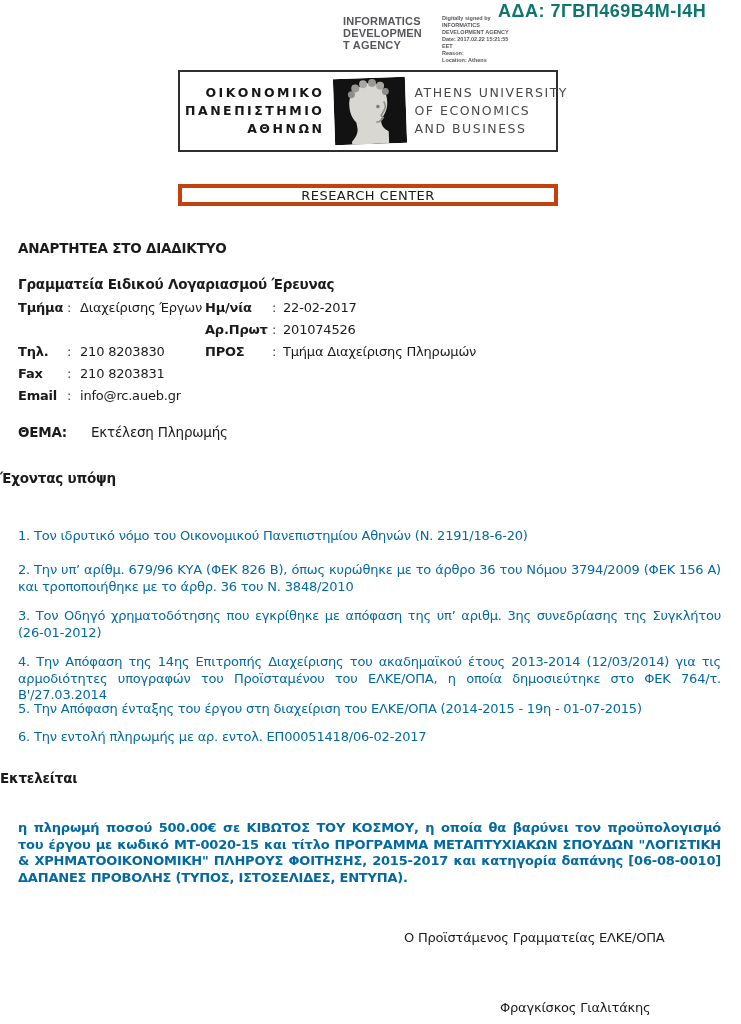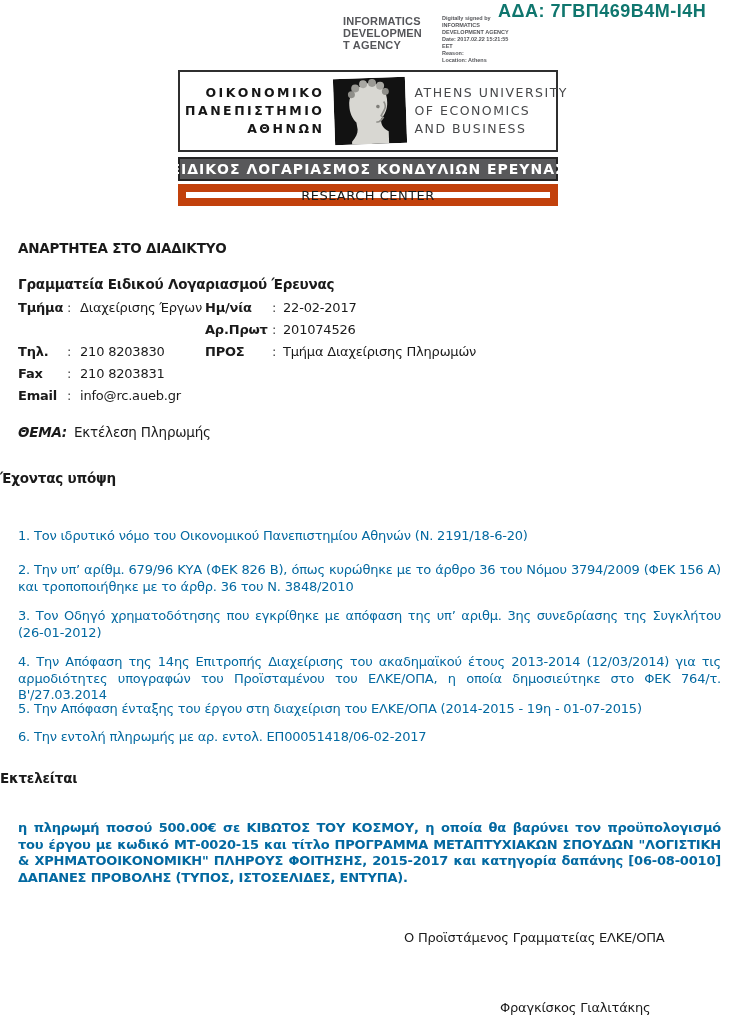--- a/index.html
+++ b/index.html
@@ -50,37 +50,37 @@
     letter-spacing:1.5px;color:#47484a;white-space:nowrap;
   }
   .banner-dark{
     position:absolute;left:178px;top:157px;width:380px;height:24px;
     background:#58585a;border:2px solid #232323;box-sizing:border-box;
     display:flex;align-items:center;justify-content:center;
     color:#ffffff;font-size:14px;font-weight:bold;letter-spacing:1px;white-space:nowrap;
   }
   .banner-light{
     position:absolute;left:178px;top:184px;width:380px;height:22px;
-    background:#fff;border:8px solid #c2410c;box-sizing:border-box;
+    background:#fff;border:4px solid #c2410c;box-sizing:border-box;
     display:flex;align-items:center;justify-content:center;
     color:#1a1a1a;font-size:13px;letter-spacing:.5px;white-space:nowrap;
   }
   
   .posting{position:absolute;left:18px;top:240px;font-size:13.5px;font-weight:bold;letter-spacing:-.2px;}
   .dept{position:absolute;left:18px;top:276px;font-size:13.5px;font-weight:bold;letter-spacing:-.2px;}
   .info-grid{
     position:absolute;left:18px;top:297px;
     display:grid;
     grid-template-columns:49px 13px 125px 67px 11px auto;
     font-size:13px;line-height:22px;letter-spacing:-.2px;
   }
   .info-grid .lbl{font-weight:bold;}
   .info-grid .colon{color:#444;}
   .subject{position:absolute;left:18px;top:424px;font-size:13.5px;letter-spacing:-.2px;}
-  .subject .lbl{font-weight:bold;margin-right:7px;font-style:italic;}
+  .subject .lbl{font-weight:bold;margin-right:24px;}
   
   .center-head{
     position:absolute;left:0;width:741px;text-align:left;
     font-size:13.5px;font-weight:bold;letter-spacing:-.2px;
   }
   .h-considering{top:470px;}
   .h-execute{top:770px;}
   .c-item,.exec-par{
     position:absolute;left:18px;width:703px;
     font-size:13px;line-height:16.5px;letter-spacing:-.2px;
@@ -134,21 +134,20 @@
       <path d="M50 24 C52 27 52 30 50 33 L47 38 L49 40 C46 44 44 45 42 44" stroke="#8f8e89" stroke-width="1.6" fill="none"></path>
       <path d="M44 27 a1.8 1.8 0 1 0 .1 0" fill="#7f7e79"></path>
     </svg>
     <div class="logo-english">
       <div>ATHENS UNIVERSITY</div>
       <div>OF ECONOMICS</div>
       <div>AND BUSINESS</div>
     </div>
   </div>
 
-  <div class="banner-dark">ΕΙΔΙΚΟΣ ΛΟΓΑΡΙΑΣΜΟΣ ΚΟΝΔΥΛΙΩΝ ΕΡΕΥΝΑΣ</div>
   <div class="banner-light">RESEARCH CENTER</div>
 
   <div class="posting">ΑΝΑΡΤΗΤΕΑ ΣΤΟ ΔΙΑΔΙΚΤΥΟ</div>
   <div class="dept">Γραμματεία Ειδικού Λογαριασμού Έρευνας</div>
 
   <div class="info-grid">
     <div class="lbl">Τμήμα</div>
     <div class="colon">:</div>
     <div>Διαχείρισης Έργων</div>
     <div class="lbl">Ημ/νία</div>

